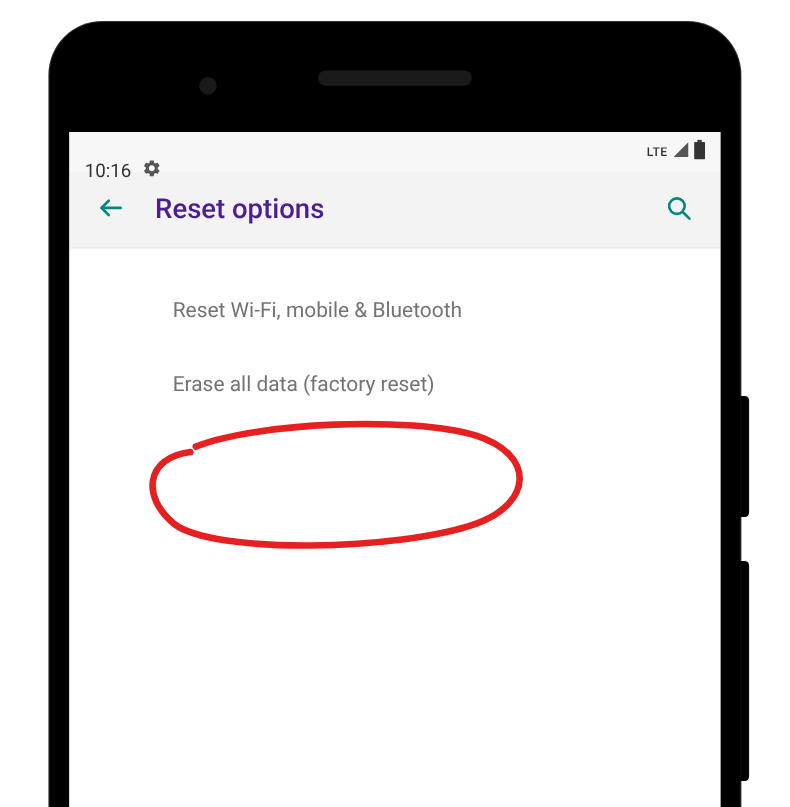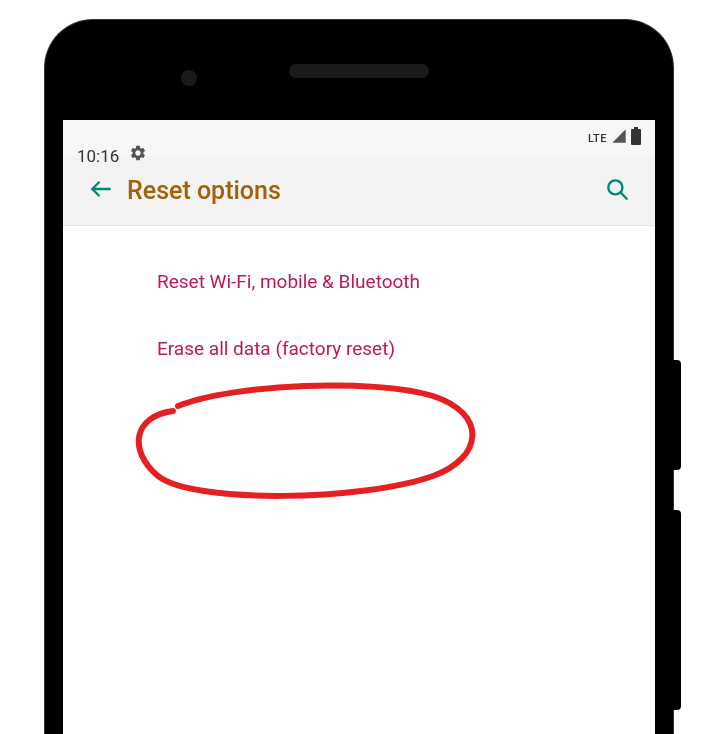--- a/index.html
+++ b/index.html
@@ -89,36 +89,36 @@
     .app-bar {
       height: 70px;
       display: flex;
       align-items: center;
       padding: 0 18px;
       background: #f2f3f2;
       border-bottom: 1px solid #e6e6e6;
     }
     .back-btn { display:flex;align-items:center;justify-content:center;width:40px;height:40px;cursor:pointer;}
     .title {
-      margin-left: 6px;
+      margin-left: 20px;
       font-size: 25px;
       font-weight: 500;
-      color: #a16207;
+      color: #4c1d95;
     }
     .search-btn { margin-left:auto;display:flex;align-items:center;justify-content:center;width:40px;height:40px;cursor:pointer;}
     .content {
       padding: 22px 0 0 0;
       background: #fff;
       position: relative;
       height: calc(100% - 106px);
     }
     .list-item {
       padding: 22px 20px 22px 94px;
       font-size: 19px;
-      color: #be185d;
+      color: #737373;
       cursor: pointer;
     }
     .annotation {
       position: absolute;
       pointer-events: none;
     }
   </style>
 </head>
 <body>
 

